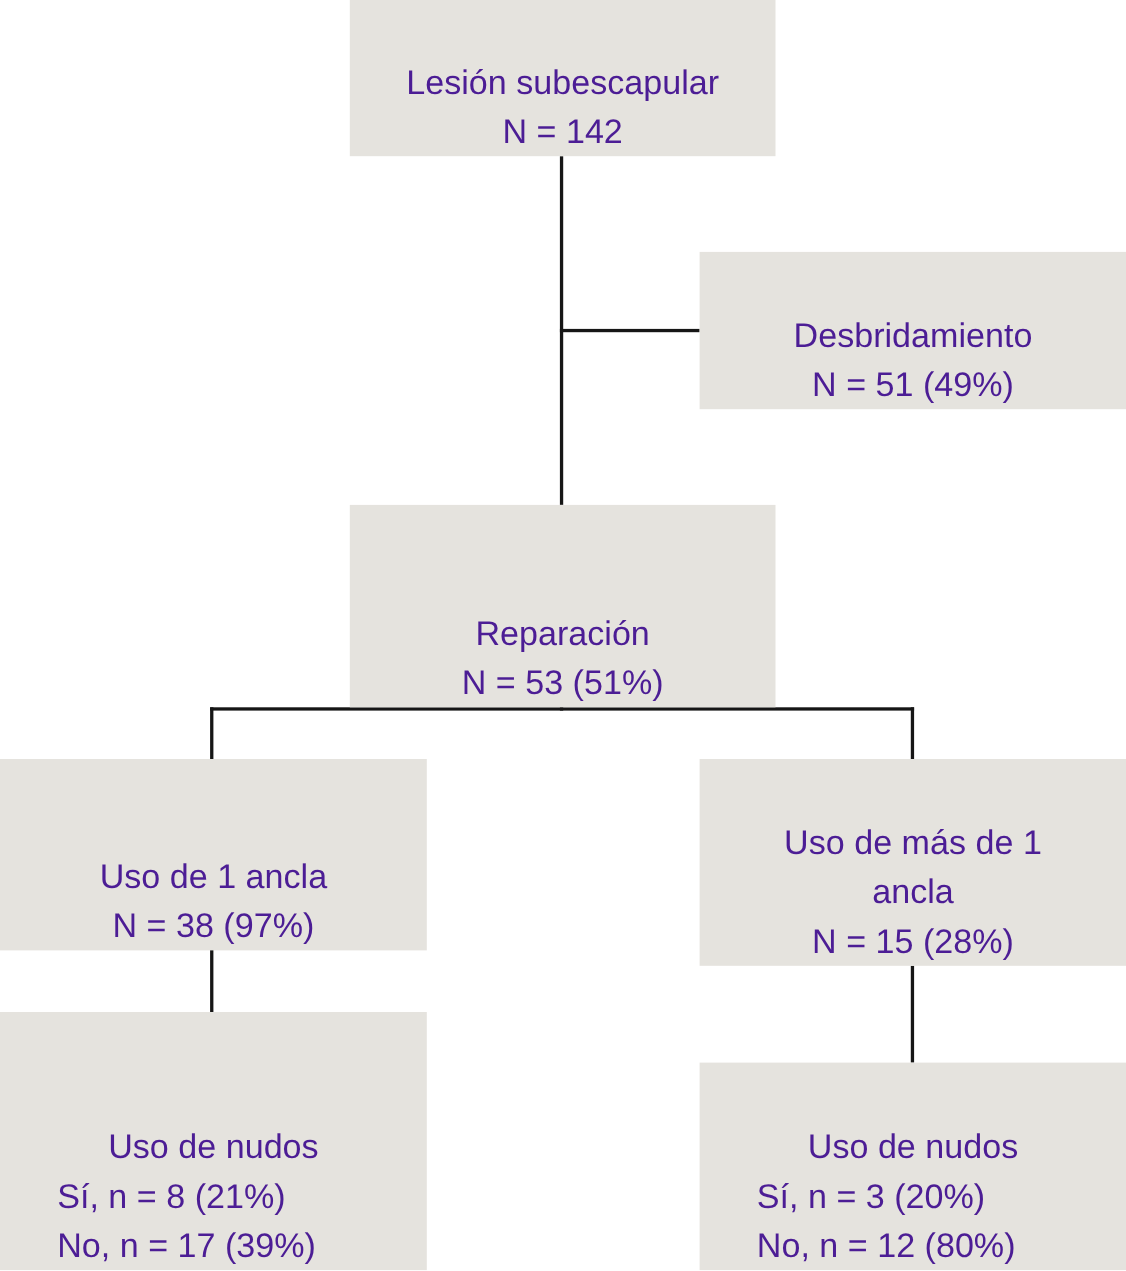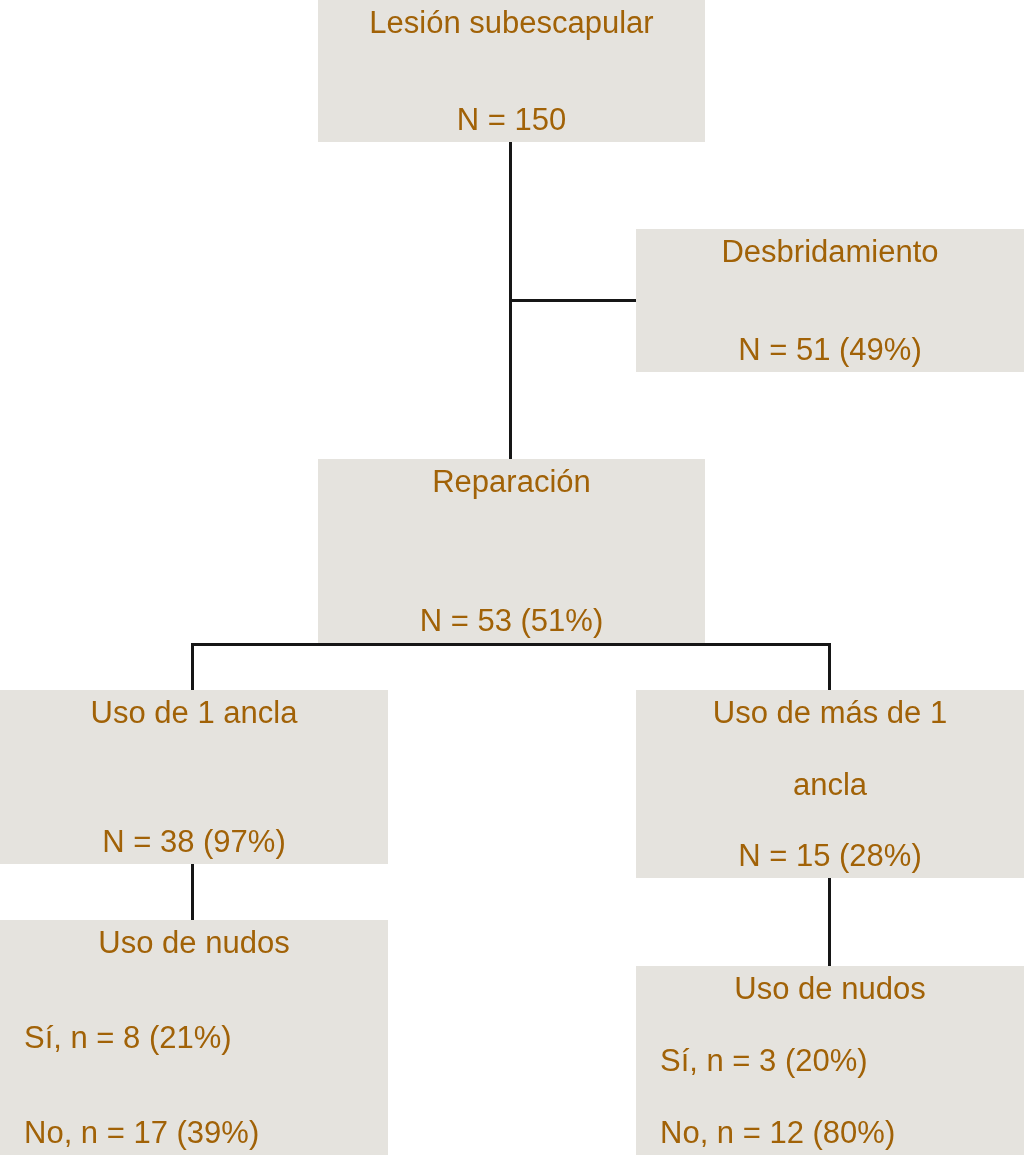--- a/index.html
+++ b/index.html
@@ -11,37 +11,37 @@
     position: relative;
     width: 1024px;
     height: 1155px;
     background: #ffffff;
     font-family: "Liberation Sans", sans-serif;
     overflow: hidden;
   }
   .node {
     position: absolute;
     background: #e5e3de;
-    color: #a16207;
+    color: #4c1d95;
     font-size: 31px;
     line-height: 45px;
     display: flex;
     flex-direction: column;
-    justify-content: space-between;
+    justify-content: flex-end;
     box-sizing: border-box;
   }
   .node .line {
     display: block;
     text-align: center;
     white-space: nowrap;
   }
   .node .item {
     display: block;
     text-align: left;
-    padding-left: 24px;
+    padding-left: 52px;
     white-space: nowrap;
   }
   .connector {
     position: absolute;
     background: #161616;
   }
   
   #node-lesion        { left: 318px; top: 0;     width: 387px; height: 142px; }
   #node-desbridamiento{ left: 636px; top: 229px; width: 388px; height: 143px; }
   #node-reparacion    { left: 318px; top: 459px; width: 387px; height: 184px; }
@@ -68,21 +68,21 @@
   <div class="connector" id="conn-to-desbrid"></div>
   <div class="connector" id="conn-repar-down"></div>
   <div class="connector" id="conn-split"></div>
   <div class="connector" id="conn-left-drop"></div>
   <div class="connector" id="conn-right-drop"></div>
   <div class="connector" id="conn-left-to-knots"></div>
   <div class="connector" id="conn-right-to-knots"></div>
 
   <div class="node" id="node-lesion">
     <span class="line">Lesión subescapular</span>
-    <span class="line">N = 150</span>
+    <span class="line">N = 142</span>
   </div>
 
   <div class="node" id="node-desbridamiento">
     <span class="line">Desbridamiento</span>
     <span class="line">N = 51 (49%)</span>
   </div>
 
   <div class="node" id="node-reparacion">
     <span class="line">Reparación</span>
     <span class="line">N = 53 (51%)</span>

